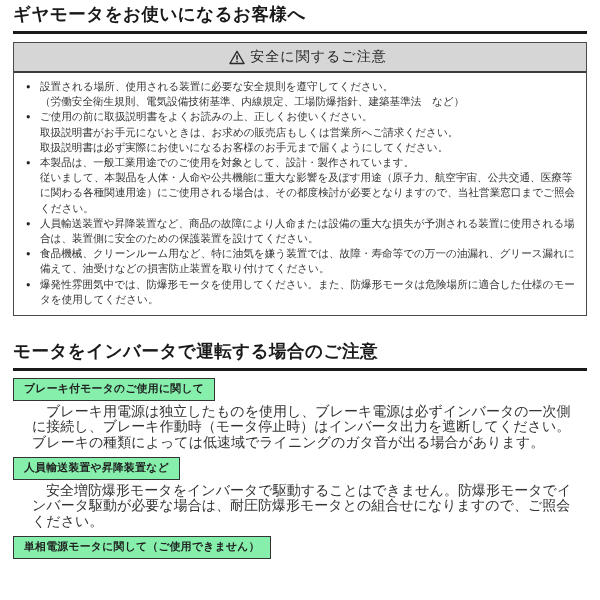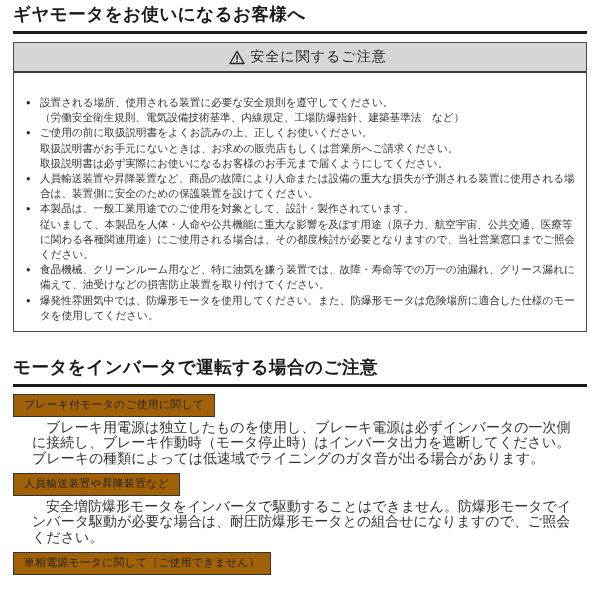--- a/index.html
+++ b/index.html
@@ -36,21 +36,21 @@
     display: flex;
     align-items: center;
     justify-content: center;
     gap: 5px;
     padding: 5px 0 5px 16px;
     font-size: 14px;
     letter-spacing: 1px;
     color: #2a2a2a;
   }
   .warn-icon { display: inline-flex; align-items: center; }
-  .safety-box-body { padding: 22px 10px 8px 12px; }
+  .safety-box-body { padding: 6px 10px 8px 12px; }
   .safety-list { margin: 0; padding: 0; list-style: none; }
   .safety-list li {
     position: relative;
     padding-left: 14px;
     font-size: 10.6px;
     line-height: 15.2px;
     white-space: pre-line;
     color: #333333;
   }
   .safety-list li::before {
@@ -59,24 +59,24 @@
     left: 0; top: 0;
     font-size: 7.5px;
     line-height: 15.2px;
     color: #222222;
   }
 
   .sub-label {
     display: inline-block;
     margin-top: 7px;
     border: 1.5px solid #333333;
-    background: #a16207;
+    background: #86efac;
     padding: 3px 10px 4px 10px;
     font-size: 10.8px;
-    font-weight: normal;
+    font-weight: bold;
     color: #1f1f1f;
     letter-spacing: 0.3px;
   }
   .sub-body {
     margin: 3px 4px 0 19px;
     font-size: 14px;
     line-height: 15.3px;
     text-indent: 1em;
     white-space: pre-line;
     color: #333333;
@@ -100,23 +100,23 @@
       </span>
       <span>安全に関するご注意</span>
     </div>
     <div class="safety-box-body">
       <ul class="safety-list">
         <li>設置される場所、使用される装置に必要な安全規則を遵守してください。
 （労働安全衛生規則、電気設備技術基準、内線規定、工場防爆指針、建築基準法　など）</li>
         <li>ご使用の前に取扱説明書をよくお読みの上、正しくお使いください。
 取扱説明書がお手元にないときは、お求めの販売店もしくは営業所へご請求ください。
 取扱説明書は必ず実際にお使いになるお客様のお手元まで届くようにしてください。</li>
-        <li>人員輸送装置や昇降装置など、商品の故障により人命または設備の重大な損失が予測される装置に使用される場合は、装置側に安全のための保護装置を設けてください。</li>
         <li>本製品は、一般工業用途でのご使用を対象として、設計・製作されています。
 従いまして、本製品を人体・人命や公共機能に重大な影響を及ぼす用途（原子力、航空宇宙、公共交通、医療等に関わる各種関連用途）にご使用される場合は、その都度検討が必要となりますので、当社営業窓口までご照会ください。</li>
+        <li>人員輸送装置や昇降装置など、商品の故障により人命または設備の重大な損失が予測される装置に使用される場合は、装置側に安全のための保護装置を設けてください。</li>
         <li>食品機械、クリーンルーム用など、特に油気を嫌う装置では、故障・寿命等での万一の油漏れ、グリース漏れに備えて、油受けなどの損害防止装置を取り付けてください。</li>
         <li>爆発性雰囲気中では、防爆形モータを使用してください。また、防爆形モータは危険場所に適合した仕様のモータを使用してください。</li>
       </ul>
     </div>
   </section>
 
   <h1 class="doc-title second">モータをインバータで運転する場合のご注意</h1>
 
   <div class="subsection">
     <div class="sub-label">ブレーキ付モータのご使用に関して</div>

